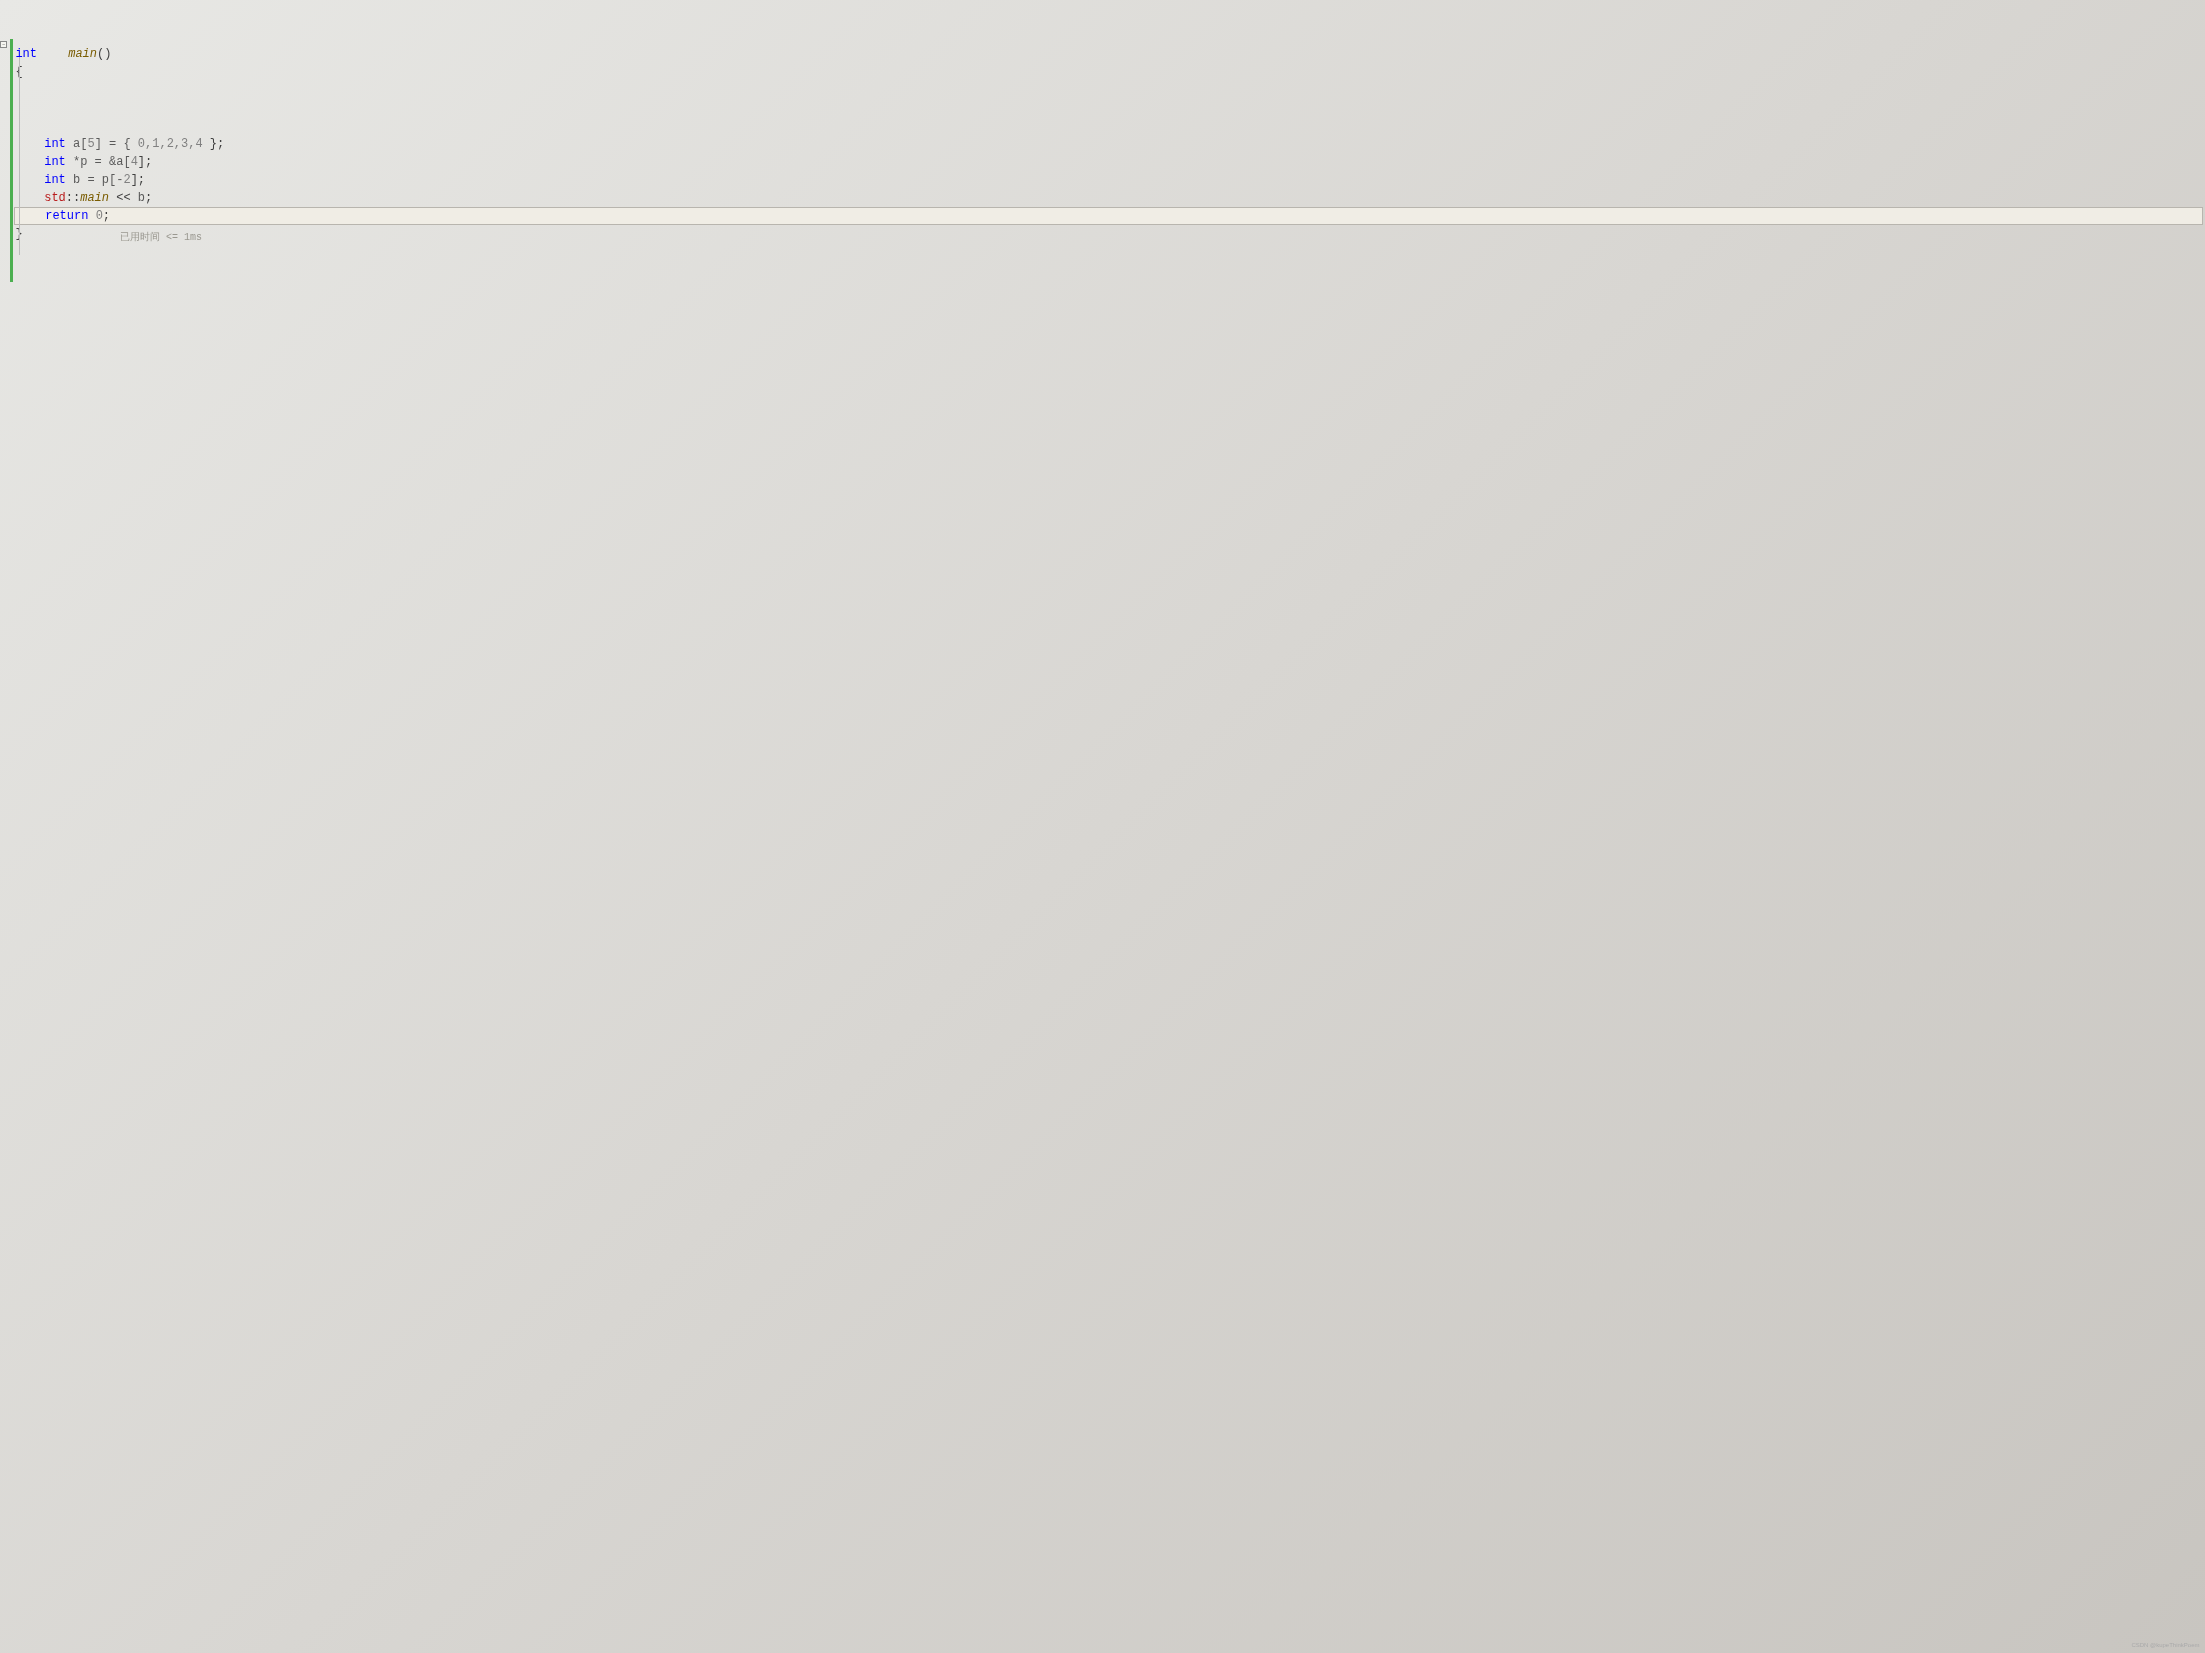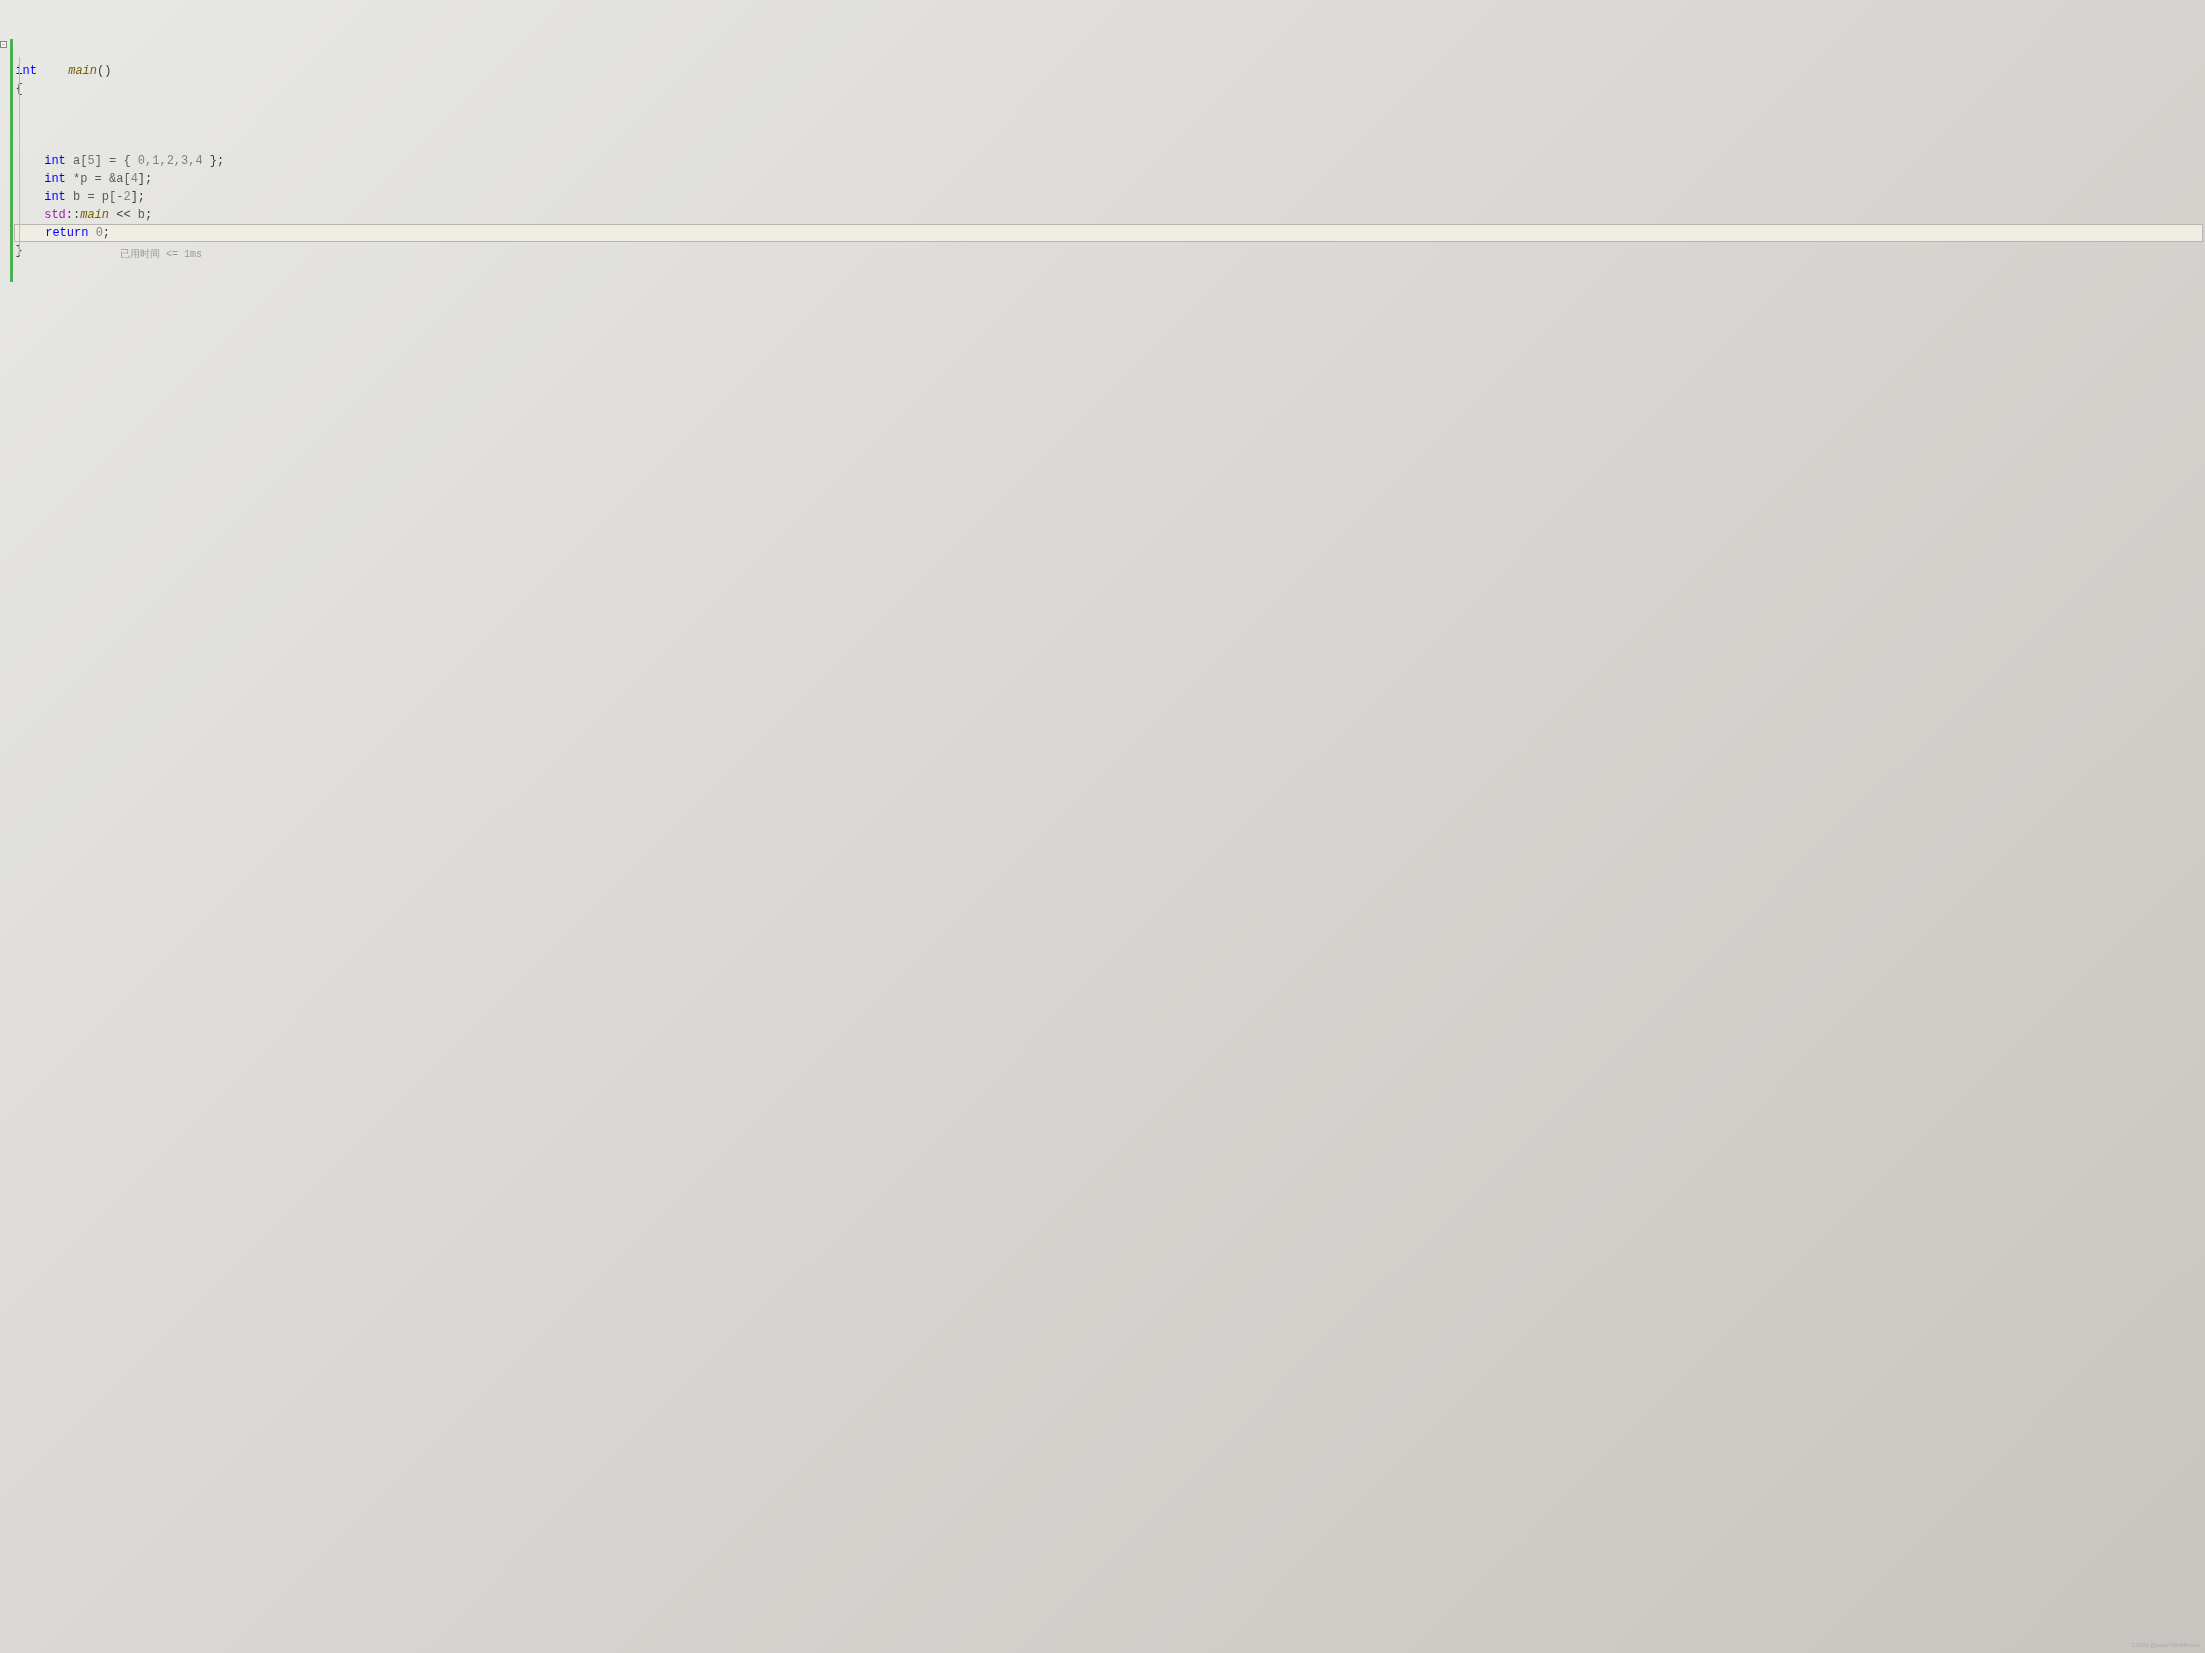--- a/index.html
+++ b/index.html
@@ -9,21 +9,21 @@
     }
     body {
       background: linear-gradient(135deg, #e8e8e5 0%, #d8d6d2 50%, #c8c5c0 100%);
       font-family: Consolas, 'Courier New', monospace;
       font-size: 12px;
       min-height: 100vh;
       overflow: hidden;
     }
     .editor-container {
       position: relative;
-      padding-top: 62px;
+      padding-top: 45px;
       padding-left: 0;
     }
     .gutter {
       position: absolute;
       left: 0;
       top: 39px;
       width: 8.3px;
       display: flex;
       flex-direction: column;
     }
@@ -64,21 +64,21 @@
       left: 19.3px;
       top: 57px;
       height: 198px;
     }
     .kw { color: #0000ff; }
     .fn { color: #7a5c00; font-style: italic; margin-left: 24px; }
     .num { color: #808080; }
     .op { color: #404040; }
     .punct { color: #404040; }
     .ident { color: #5a5a5a; }
-    .ns { color: #a21caf; }
+    .ns { color: #b91c1c; }
     .stream { color: #7a5c00; font-style: italic; }
     .highlight-line {
       background: #f0ede5;
       border: 0.6px solid #b8b5ae;
       margin-left: -1.1px;
       padding-left: 1.1px;
       width: calc(100vw - 16.5px);
       text-align: right;
     }
     .inline-hint {

